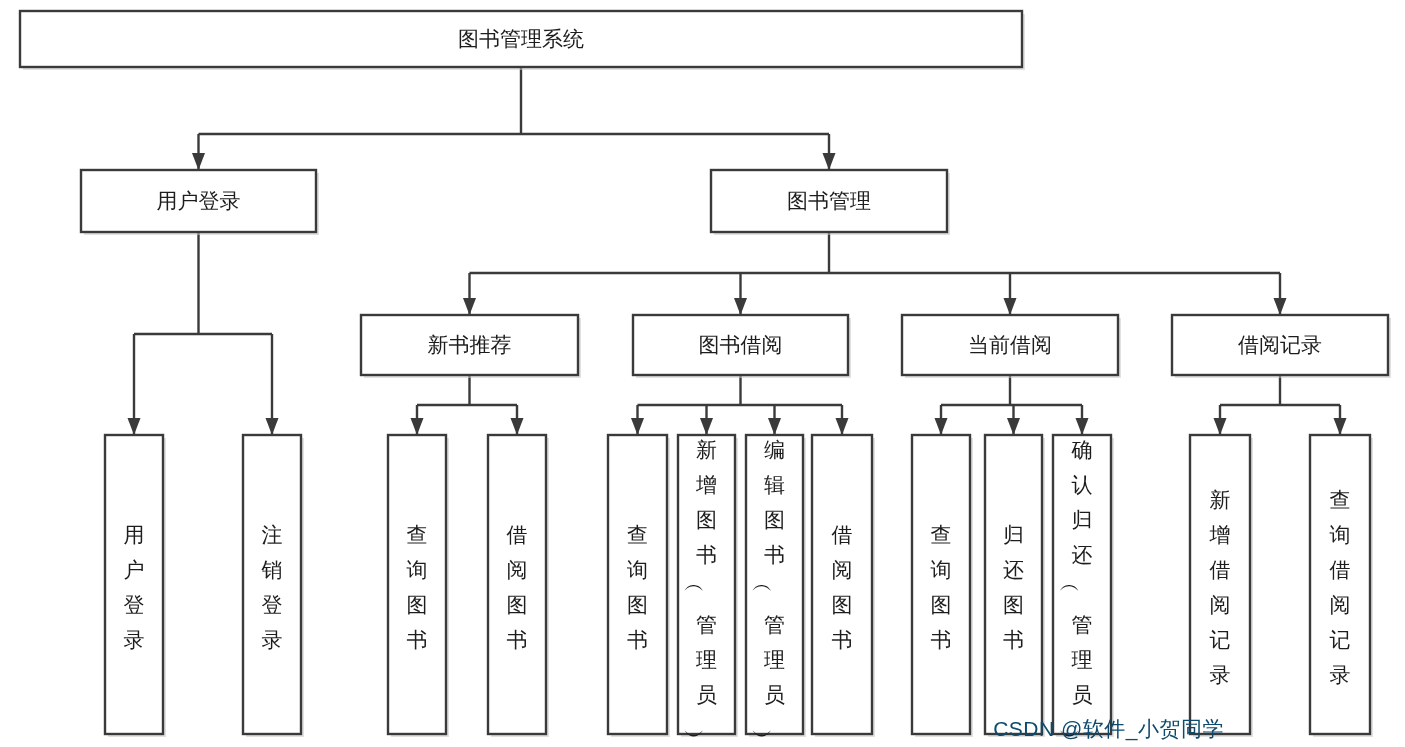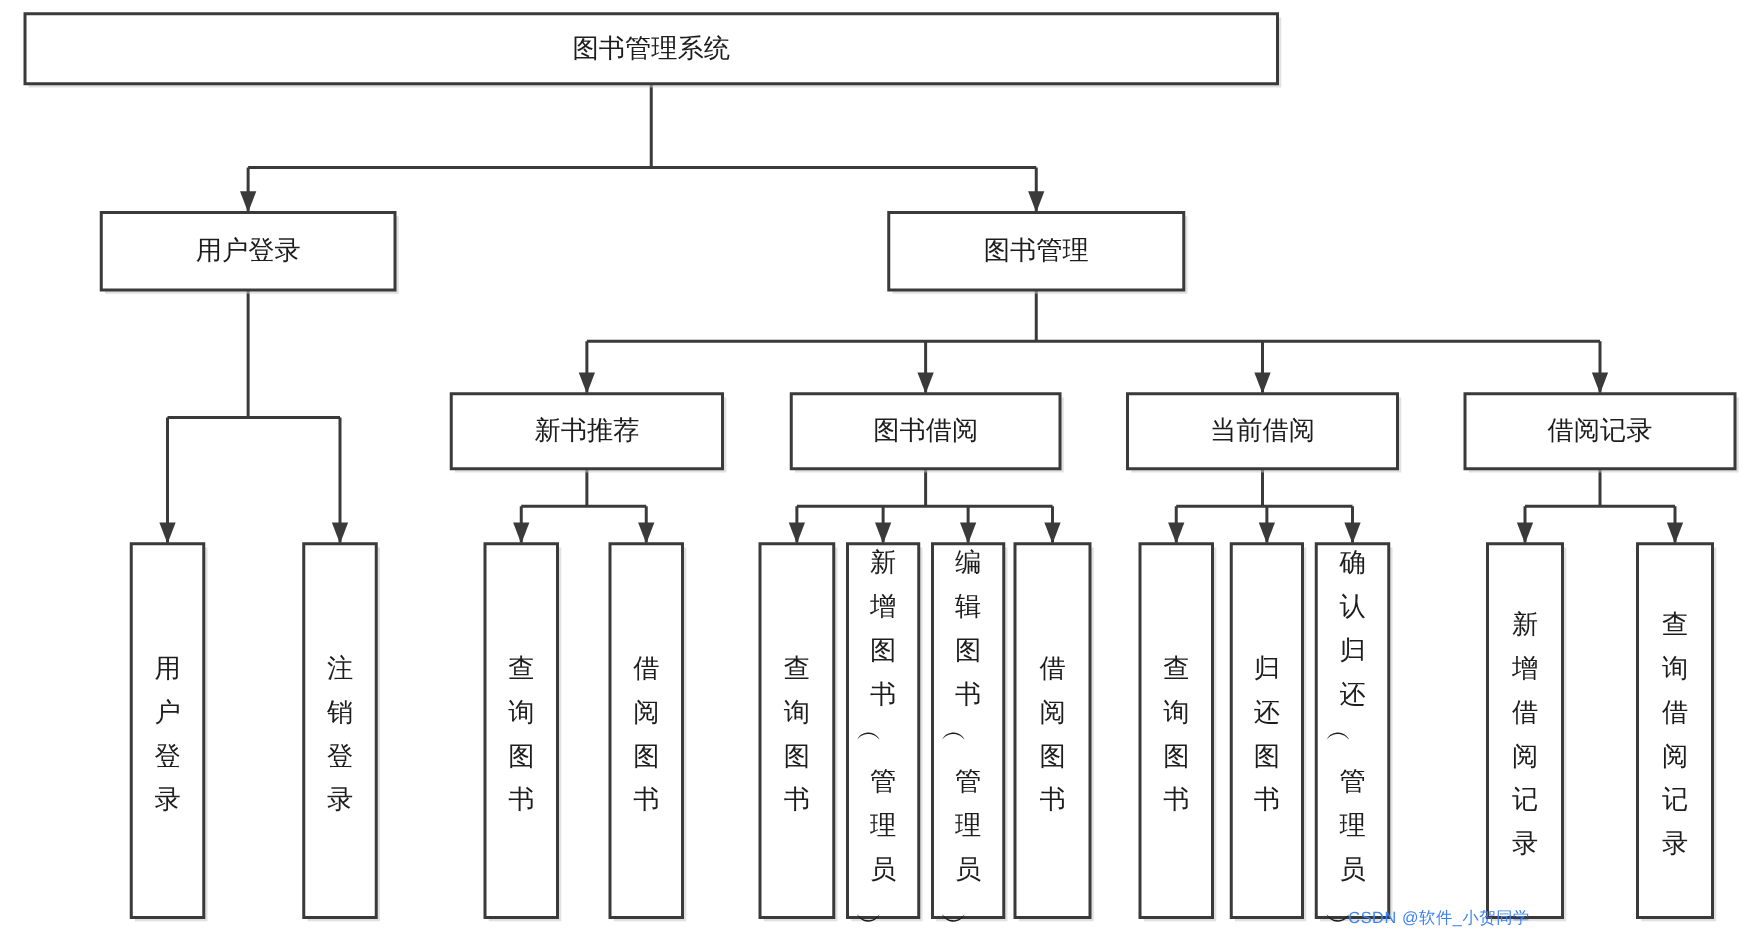--- a/index.html
+++ b/index.html
@@ -58,22 +58,22 @@
     font-family: "Liberation Sans", "DejaVu Sans", sans-serif;
     font-size: 21px;
     fill: #1d1d1d;
     text-anchor: middle;
   }
   .watermark-text {
     position: absolute;
     right: 9px;
     bottom: 4px;
     font-family: "Liberation Sans", "DejaVu Sans", sans-serif;
-    font-size: 13px;
-    color: #3b82f6;
+    font-size: 21px;
+    color: #0c4a6e;
     white-space: nowrap;
     letter-spacing: 0.5px;
     user-select: none;
   }
 </style>
 </head>
 <body>
 
 <div id="diagram-root">
   <svg class="diagram-svg" id="diagram-svg" viewBox="0 0 1405 747" xmlns="http://www.w3.org/2000/svg">

